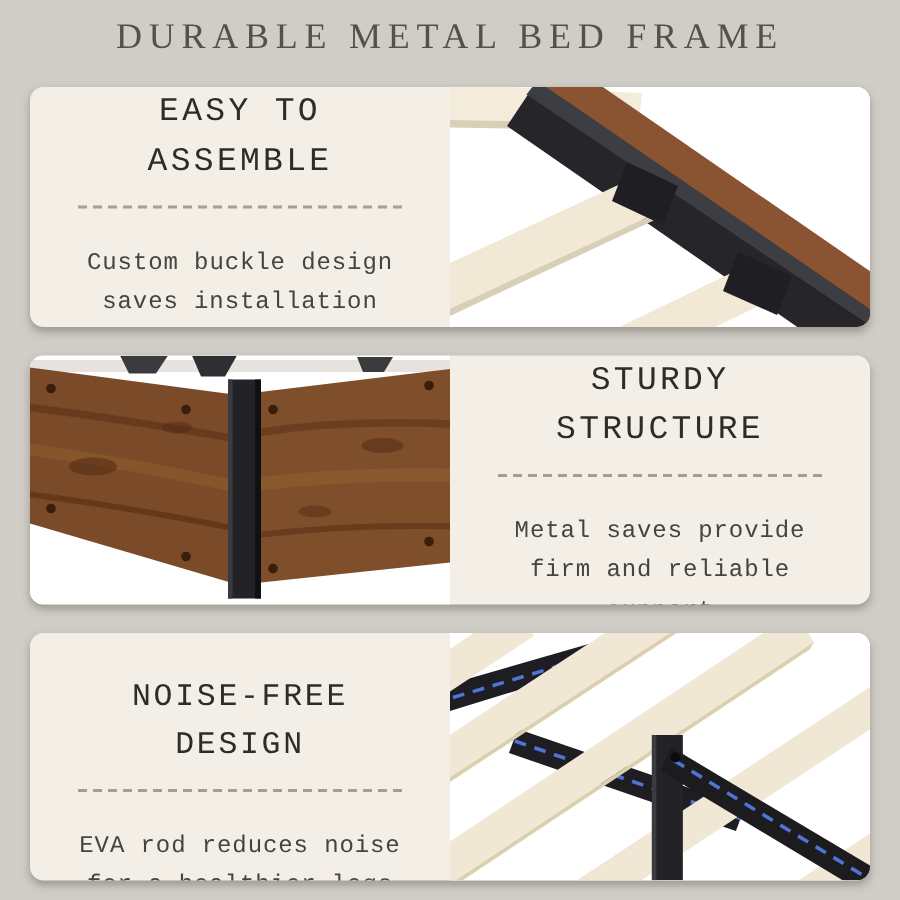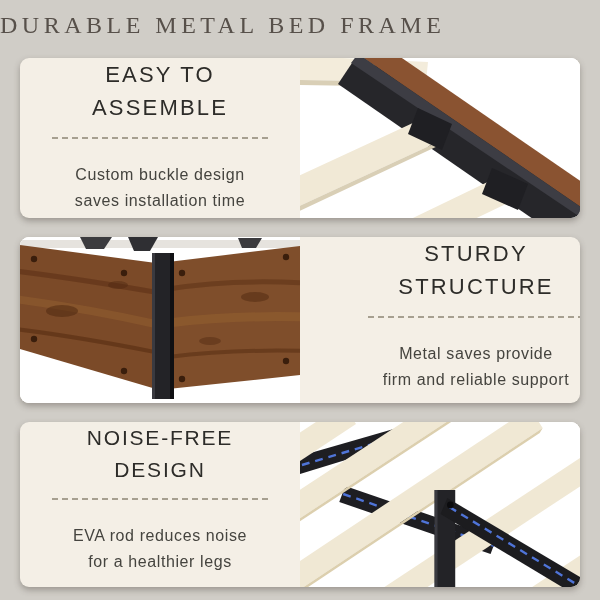--- a/index.html
+++ b/index.html
@@ -3,48 +3,49 @@
 <meta charset="utf-8">
 <style>
   html,body{margin:0;padding:0;}
   .canvas{
     position:relative;width:600px;height:600px;overflow:hidden;
     background:#d0cdc7;
     font-family:"Liberation Sans",sans-serif;
   }
   .page-title{
     position:absolute;top:12px;left:0;right:0;margin:0;
-    text-align:left;
+    text-align:center;
     font-family:"Liberation Serif",serif;
     font-size:24px;font-weight:500;letter-spacing:4.5px;
     color:#57504a;
   }
   .panel{
     position:absolute;left:20px;width:560px;
     background:#f4efe6;border-radius:9px;
     box-shadow:0 3px 6px rgba(70,64,54,.38);
     display:flex;overflow:hidden;
   }
   #panel-1{top:58px;height:160px;}
-  #panel-2{top:237px;height:166px;gap:36px;}
+  #panel-2{top:237px;height:166px;}
   #panel-3{top:422px;height:165px;}
   .panel-text{
     flex:0 0 50%;box-sizing:border-box;
     display:flex;flex-direction:column;justify-content:flex-start;align-items:center;
     padding:0 20px;
+    font-family:Liberation Mono, monospace;
   }
   .panel-photo{
     flex:0 0 50%;position:relative;background:#ffffff;overflow:hidden;
   }
   .panel-photo svg{display:block;width:100%;height:100%;}
   .panel-heading{
     margin:0;font-size:22px;font-weight:400;letter-spacing:2.2px;
     color:#2d2c29;text-align:center;line-height:1.5;white-space:pre-line;
   }
-  #panel-3 .panel-heading{font-size:21px;letter-spacing:1.8px;}
+  #panel-3 .panel-heading{font-size:21px;letter-spacing:1.8px;margin-top:28px;}
   .divider{
     width:90%;height:0;border-top:2px dashed #a69f90;
     margin:13px 0 11px 0;
   }
   .panel-body{
     margin:12px;font-size:16px;color:#45443f;letter-spacing:.6px;
     line-height:1.65;text-align:center;white-space:pre-line;
   }
 </style>
 </head>

